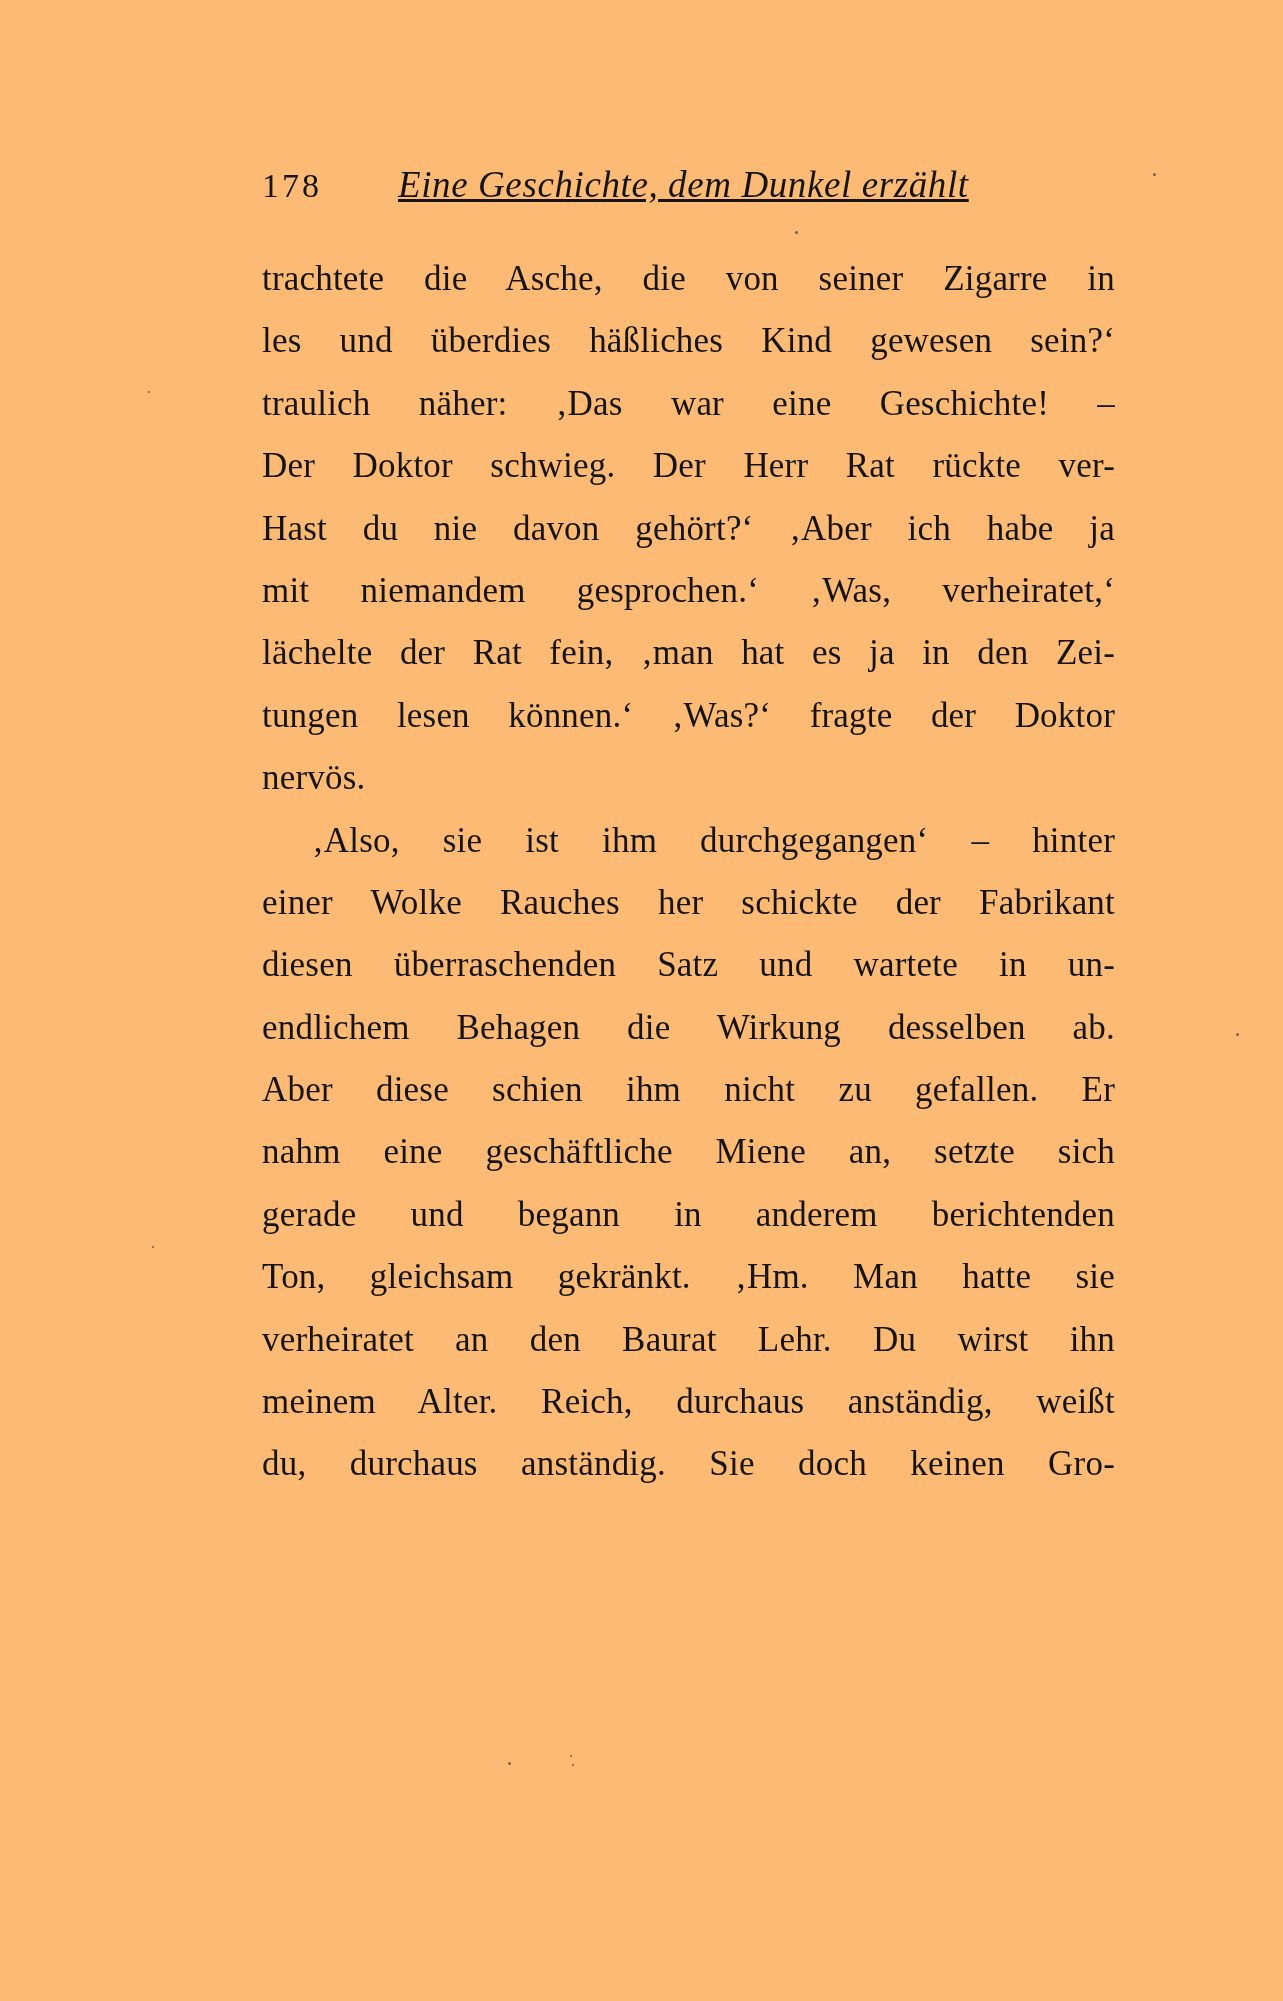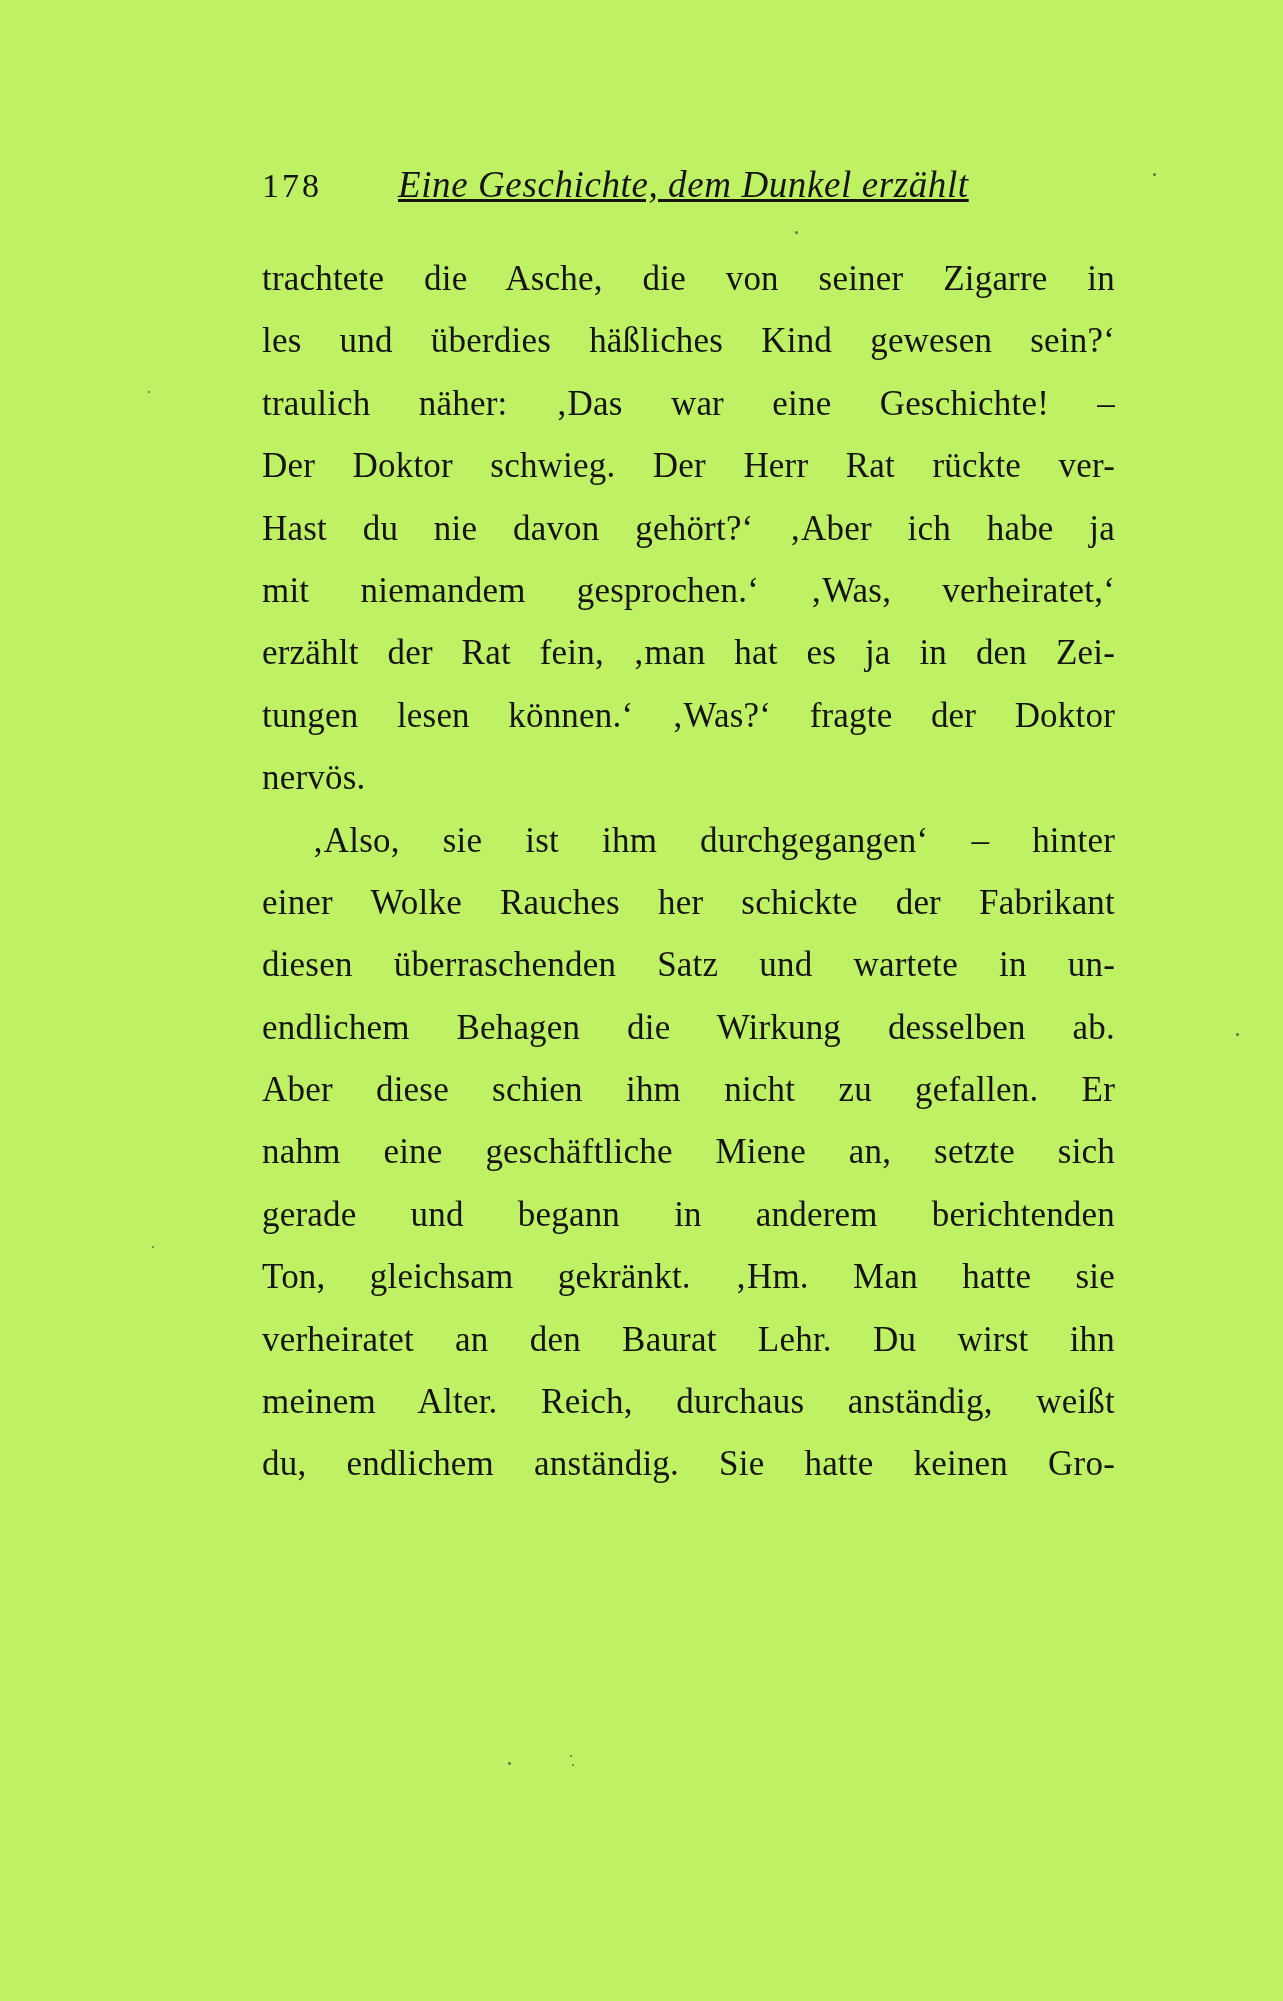--- a/index.html
+++ b/index.html
@@ -4,21 +4,21 @@
 <style>
   html, body {
     margin: 0;
     padding: 0;
     background: #ffffff;
   }
   .page-scan {
     position: relative;
     width: 1283px;
     height: 2001px;
-    background: #bef264;
+    background: #fdba74;
     color: #151413;
     font-family: "Liberation Serif", "DejaVu Serif", serif;
     overflow: hidden;
   }
   .running-header {
     position: absolute;
     left: 262px;
     top: 163px;
     width: 853px;
     display: flex;
@@ -83,34 +83,34 @@
     <span class="running-title">Eine Geschichte, dem Dunkel erzählt</span>
   </div>
 
   <div class="text-block">
     <div class="line">trachtete die Asche, die von seiner Zigarre in</div>
     <div class="line">les und überdies häßliches Kind gewesen sein?‘</div>
     <div class="line">traulich näher: ‚Das war eine Geschichte! –</div>
     <div class="line">Der Doktor schwieg. Der Herr Rat rückte ver-</div>
     <div class="line">Hast du nie davon gehört?‘ ‚Aber ich habe ja</div>
     <div class="line">mit niemandem gesprochen.‘ ‚Was, verheiratet,‘</div>
-    <div class="line">erzählt der Rat fein, ‚man hat es ja in den Zei-</div>
+    <div class="line">lächelte der Rat fein, ‚man hat es ja in den Zei-</div>
     <div class="line">tungen lesen können.‘ ‚Was?‘ fragte der Doktor</div>
     <div class="line para-end">nervös.</div>
     <div class="line indent">‚Also, sie ist ihm durchgegangen‘ – hinter</div>
     <div class="line">einer Wolke Rauches her schickte der Fabrikant</div>
     <div class="line">diesen überraschenden Satz und wartete in un-</div>
     <div class="line">endlichem Behagen die Wirkung desselben ab.</div>
     <div class="line">Aber diese schien ihm nicht zu gefallen. Er</div>
     <div class="line">nahm eine geschäftliche Miene an, setzte sich</div>
     <div class="line">gerade und begann in anderem berichtenden</div>
     <div class="line">Ton, gleichsam gekränkt. ‚Hm. Man hatte sie</div>
     <div class="line">verheiratet an den Baurat Lehr. Du wirst ihn</div>
     <div class="line">meinem Alter. Reich, durchaus anständig, weißt</div>
-    <div class="line">du, endlichem anständig. Sie hatte keinen Gro-</div>
+    <div class="line">du, durchaus anständig. Sie doch keinen Gro-</div>
   </div>
 
   <span class="speck s1"></span>
   <span class="speck s2"></span>
   <span class="speck s3"></span>
   <span class="speck s4"></span>
   <span class="speck s5"></span>
   <span class="speck s6"></span>
   <span class="speck s7"></span>
   <span class="speck s8"></span>

